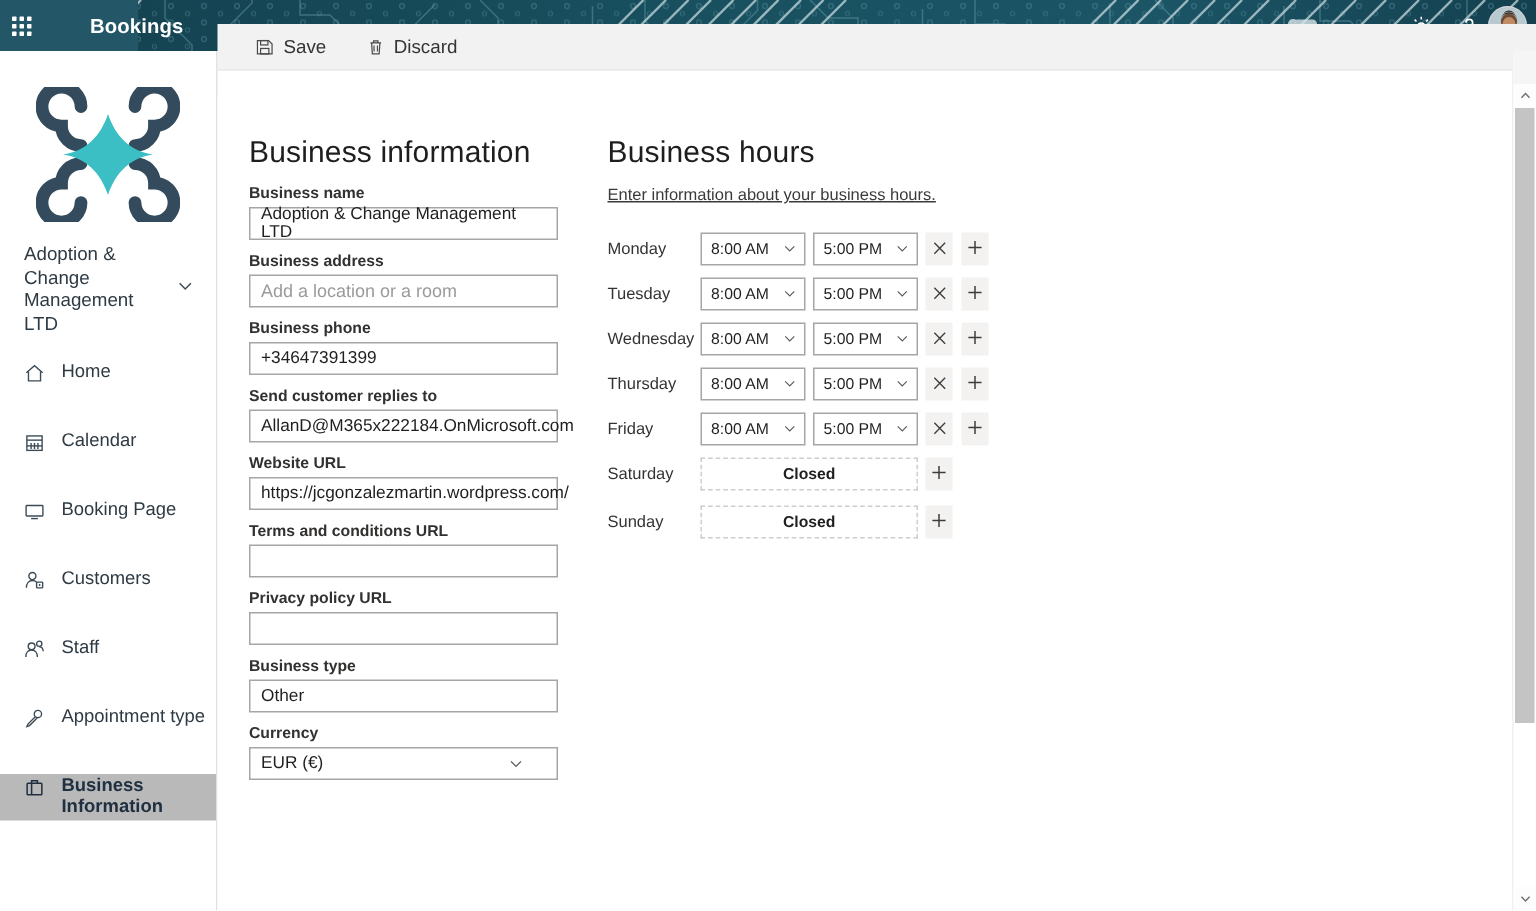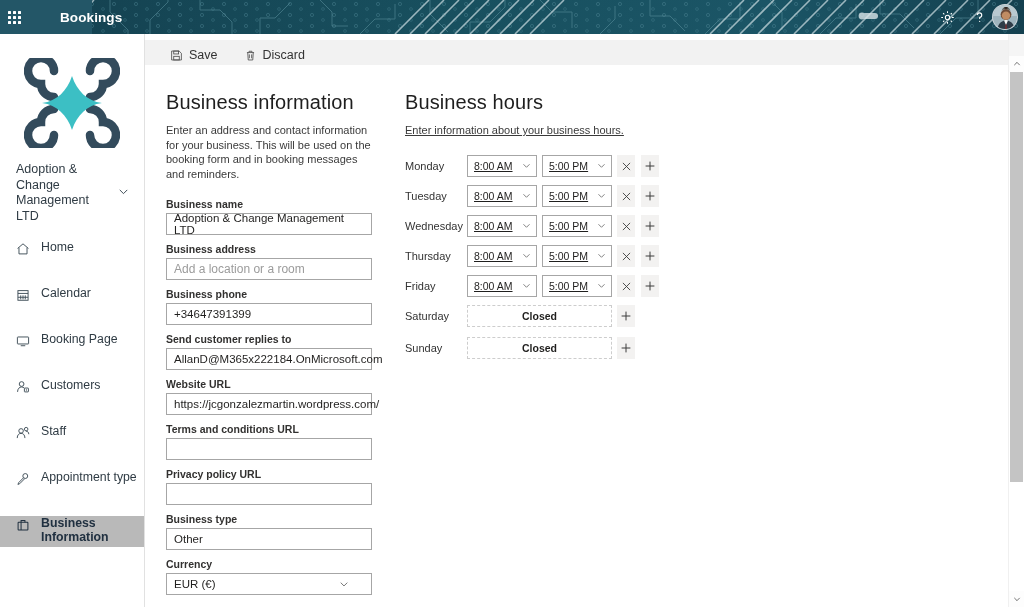--- a/index.html
+++ b/index.html
@@ -61,21 +61,21 @@
   #avatar {
     position: absolute; top: 4px; right: 6px;
     width: 26px; height: 26px; border-radius: 50%;
     overflow: hidden; cursor: pointer;
     background: #bfc9cf;
     border: 1px solid rgba(255,255,255,.25);
   }
 
   
   #command-bar {
-    position: absolute; top: 40px; left: 145px;
+    position: absolute; top: 16px; left: 145px;
     width: 879px; height: 31px;
     background: #f2f2f2;
     border-bottom: 1px solid #e8e8e8;
     display: flex; align-items: center;
   }
   .cmd-btn {
     display: flex; align-items: center;
     height: 31px; padding: 0 10px;
     font-size: 12.5px; color: #333333;
     cursor: pointer; white-space: nowrap;
@@ -192,21 +192,20 @@
   }
   .time-select {
     width: 70px; height: 22px;
     border: 1px solid #a6a6a6;
     background: #ffffff;
     font-size: 10.5px; color: #201f1e;
     padding: 0 4px 0 6px;
     display: flex; align-items: center; justify-content: space-between;
     cursor: pointer;
     margin-right: 5px;
-    text-decoration: underline;
   }
   .icon-btn {
     width: 18px; height: 22px;
     background: #f3f2f1;
     display: flex; align-items: center; justify-content: center;
     cursor: pointer;
     color: #3d3d3d;
     margin-right: 6px;
   }
   .closed-box {
@@ -487,21 +486,20 @@
       <span>Business Information</span>
     </div>
 
   </div>
 </div>
 
 <div id="content">
 
   <div id="col-left" class="col">
     <h2 class="section-title">Business information</h2>
-    <p class="section-desc">Enter an address and contact information for your business. This will be used on the booking form and in booking messages and reminders.</p>
 
     <div class="field">
       <span class="field-label">Business name</span>
       <div class="text-input">Adoption &amp; Change Management LTD</div>
     </div>
 
     <div class="field">
       <span class="field-label">Business address</span>
       <div class="text-input placeholder">Add a location or a room</div>
     </div>

